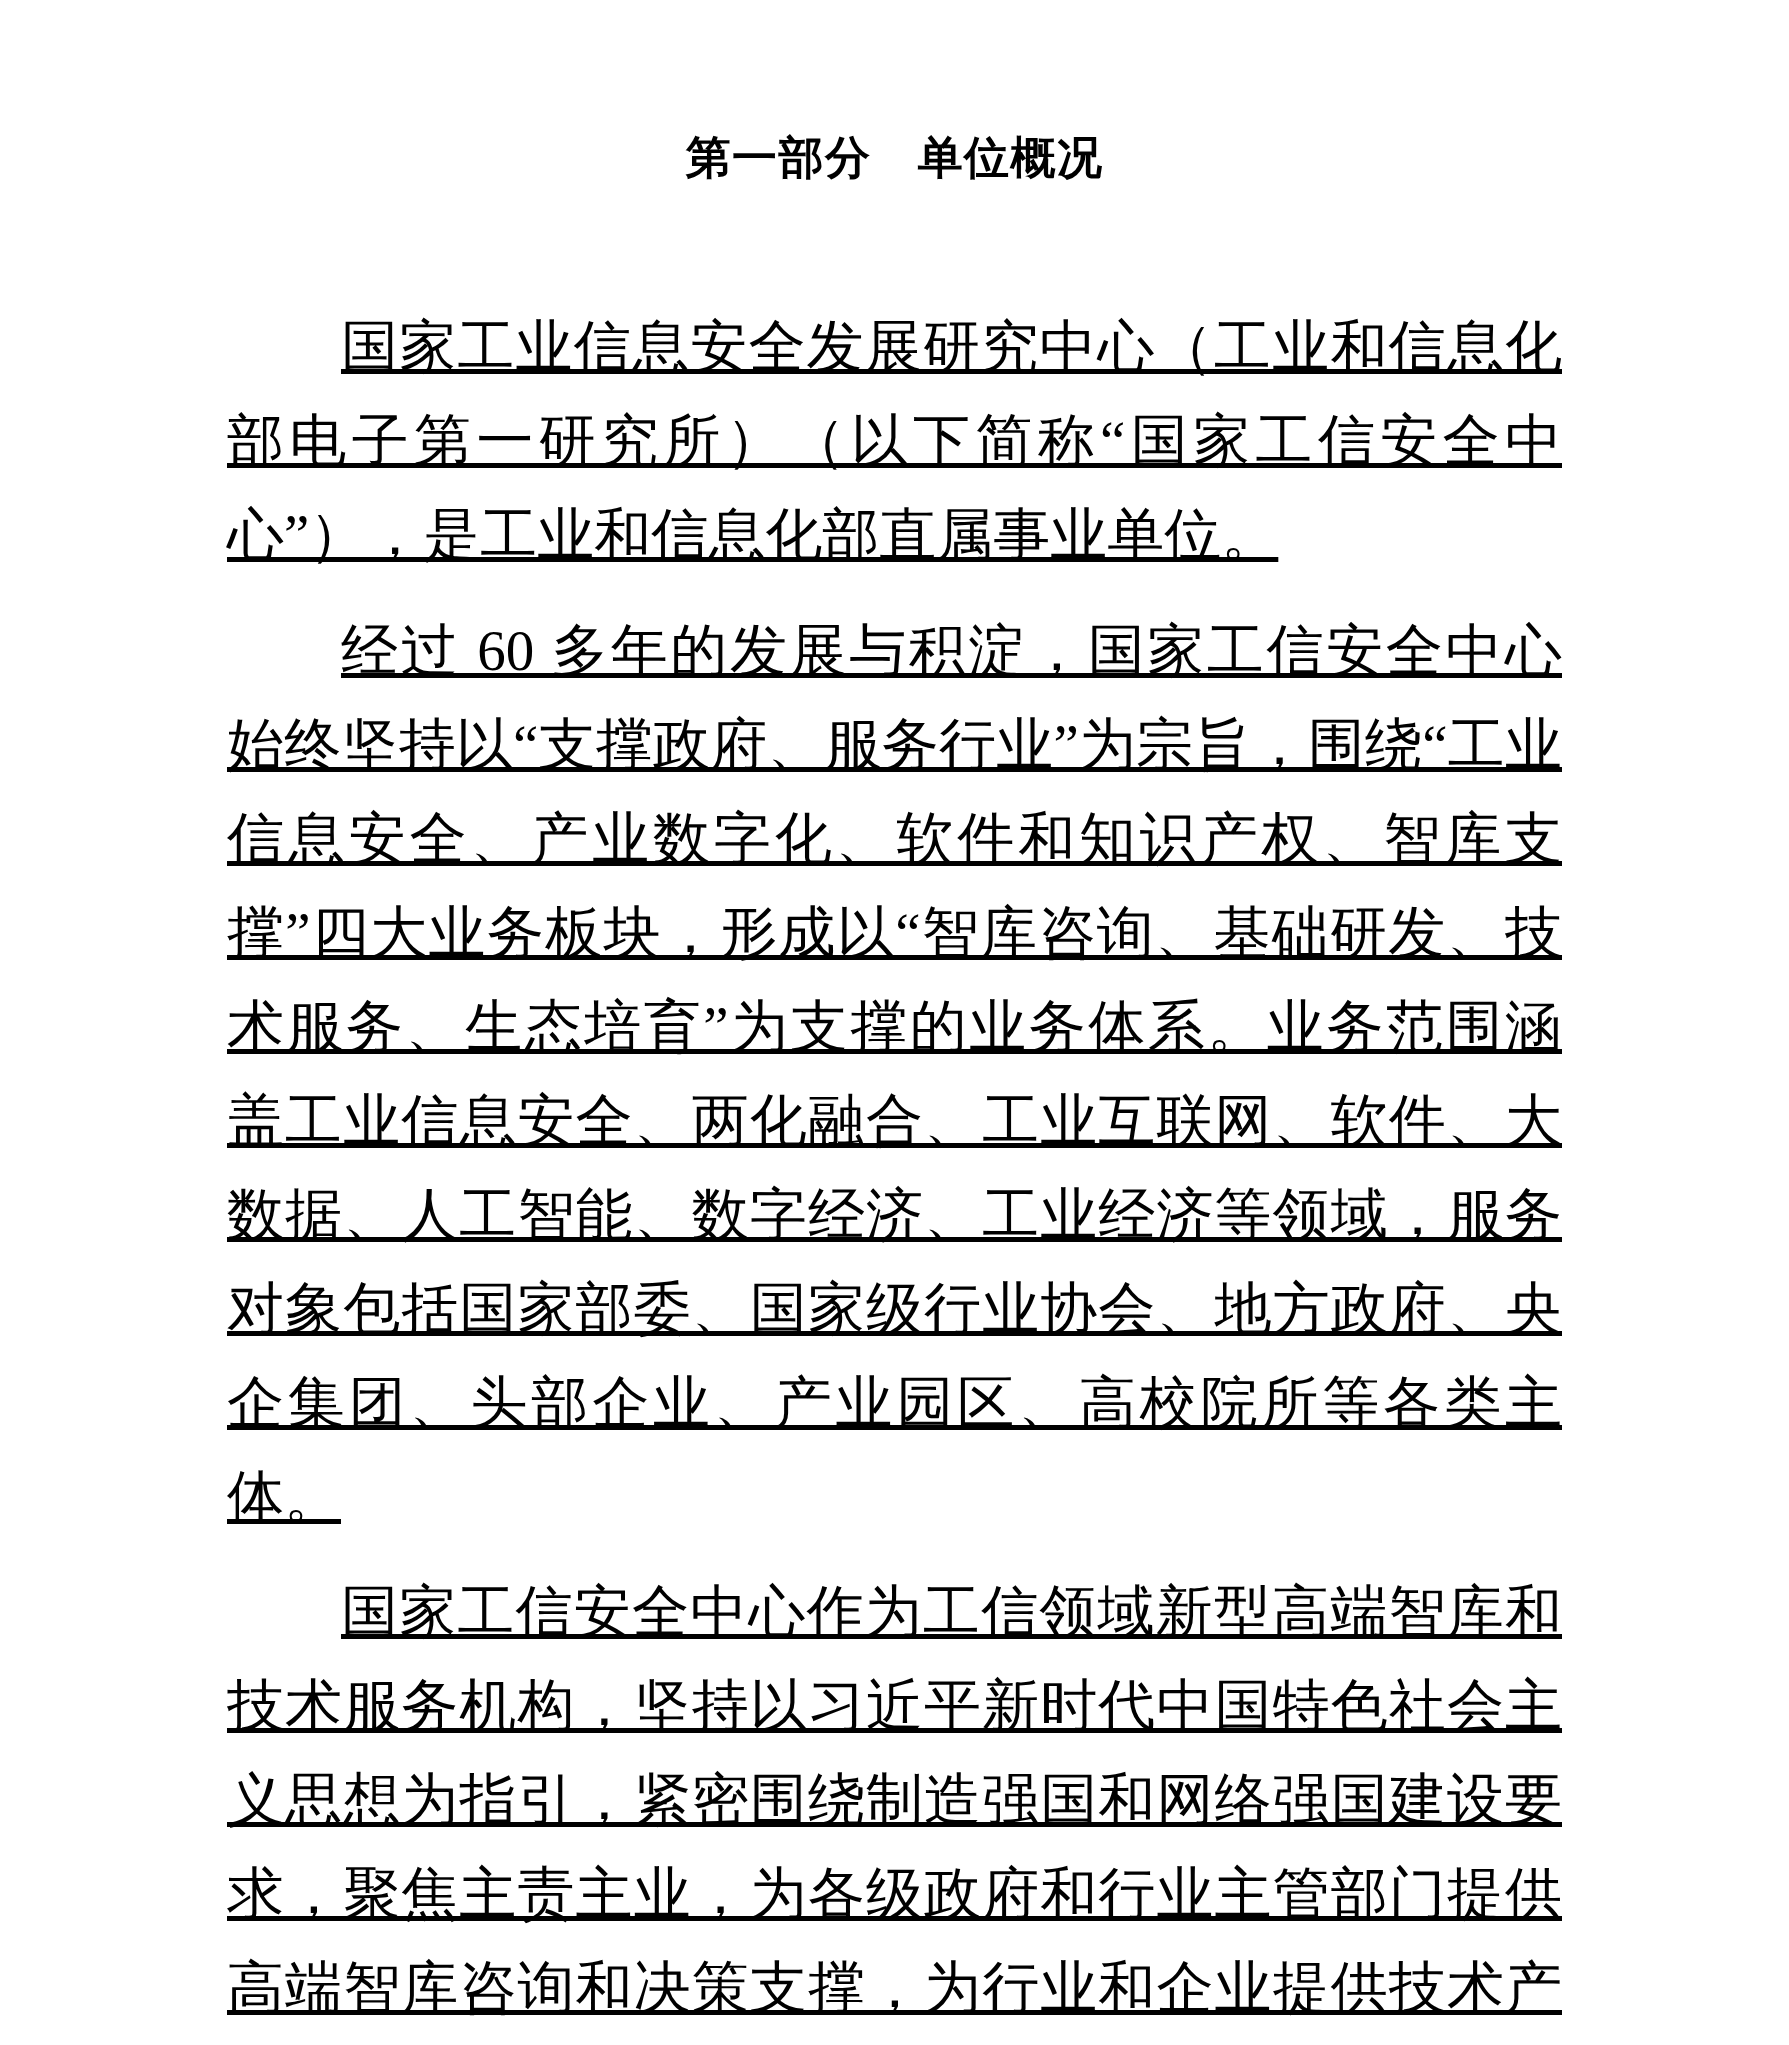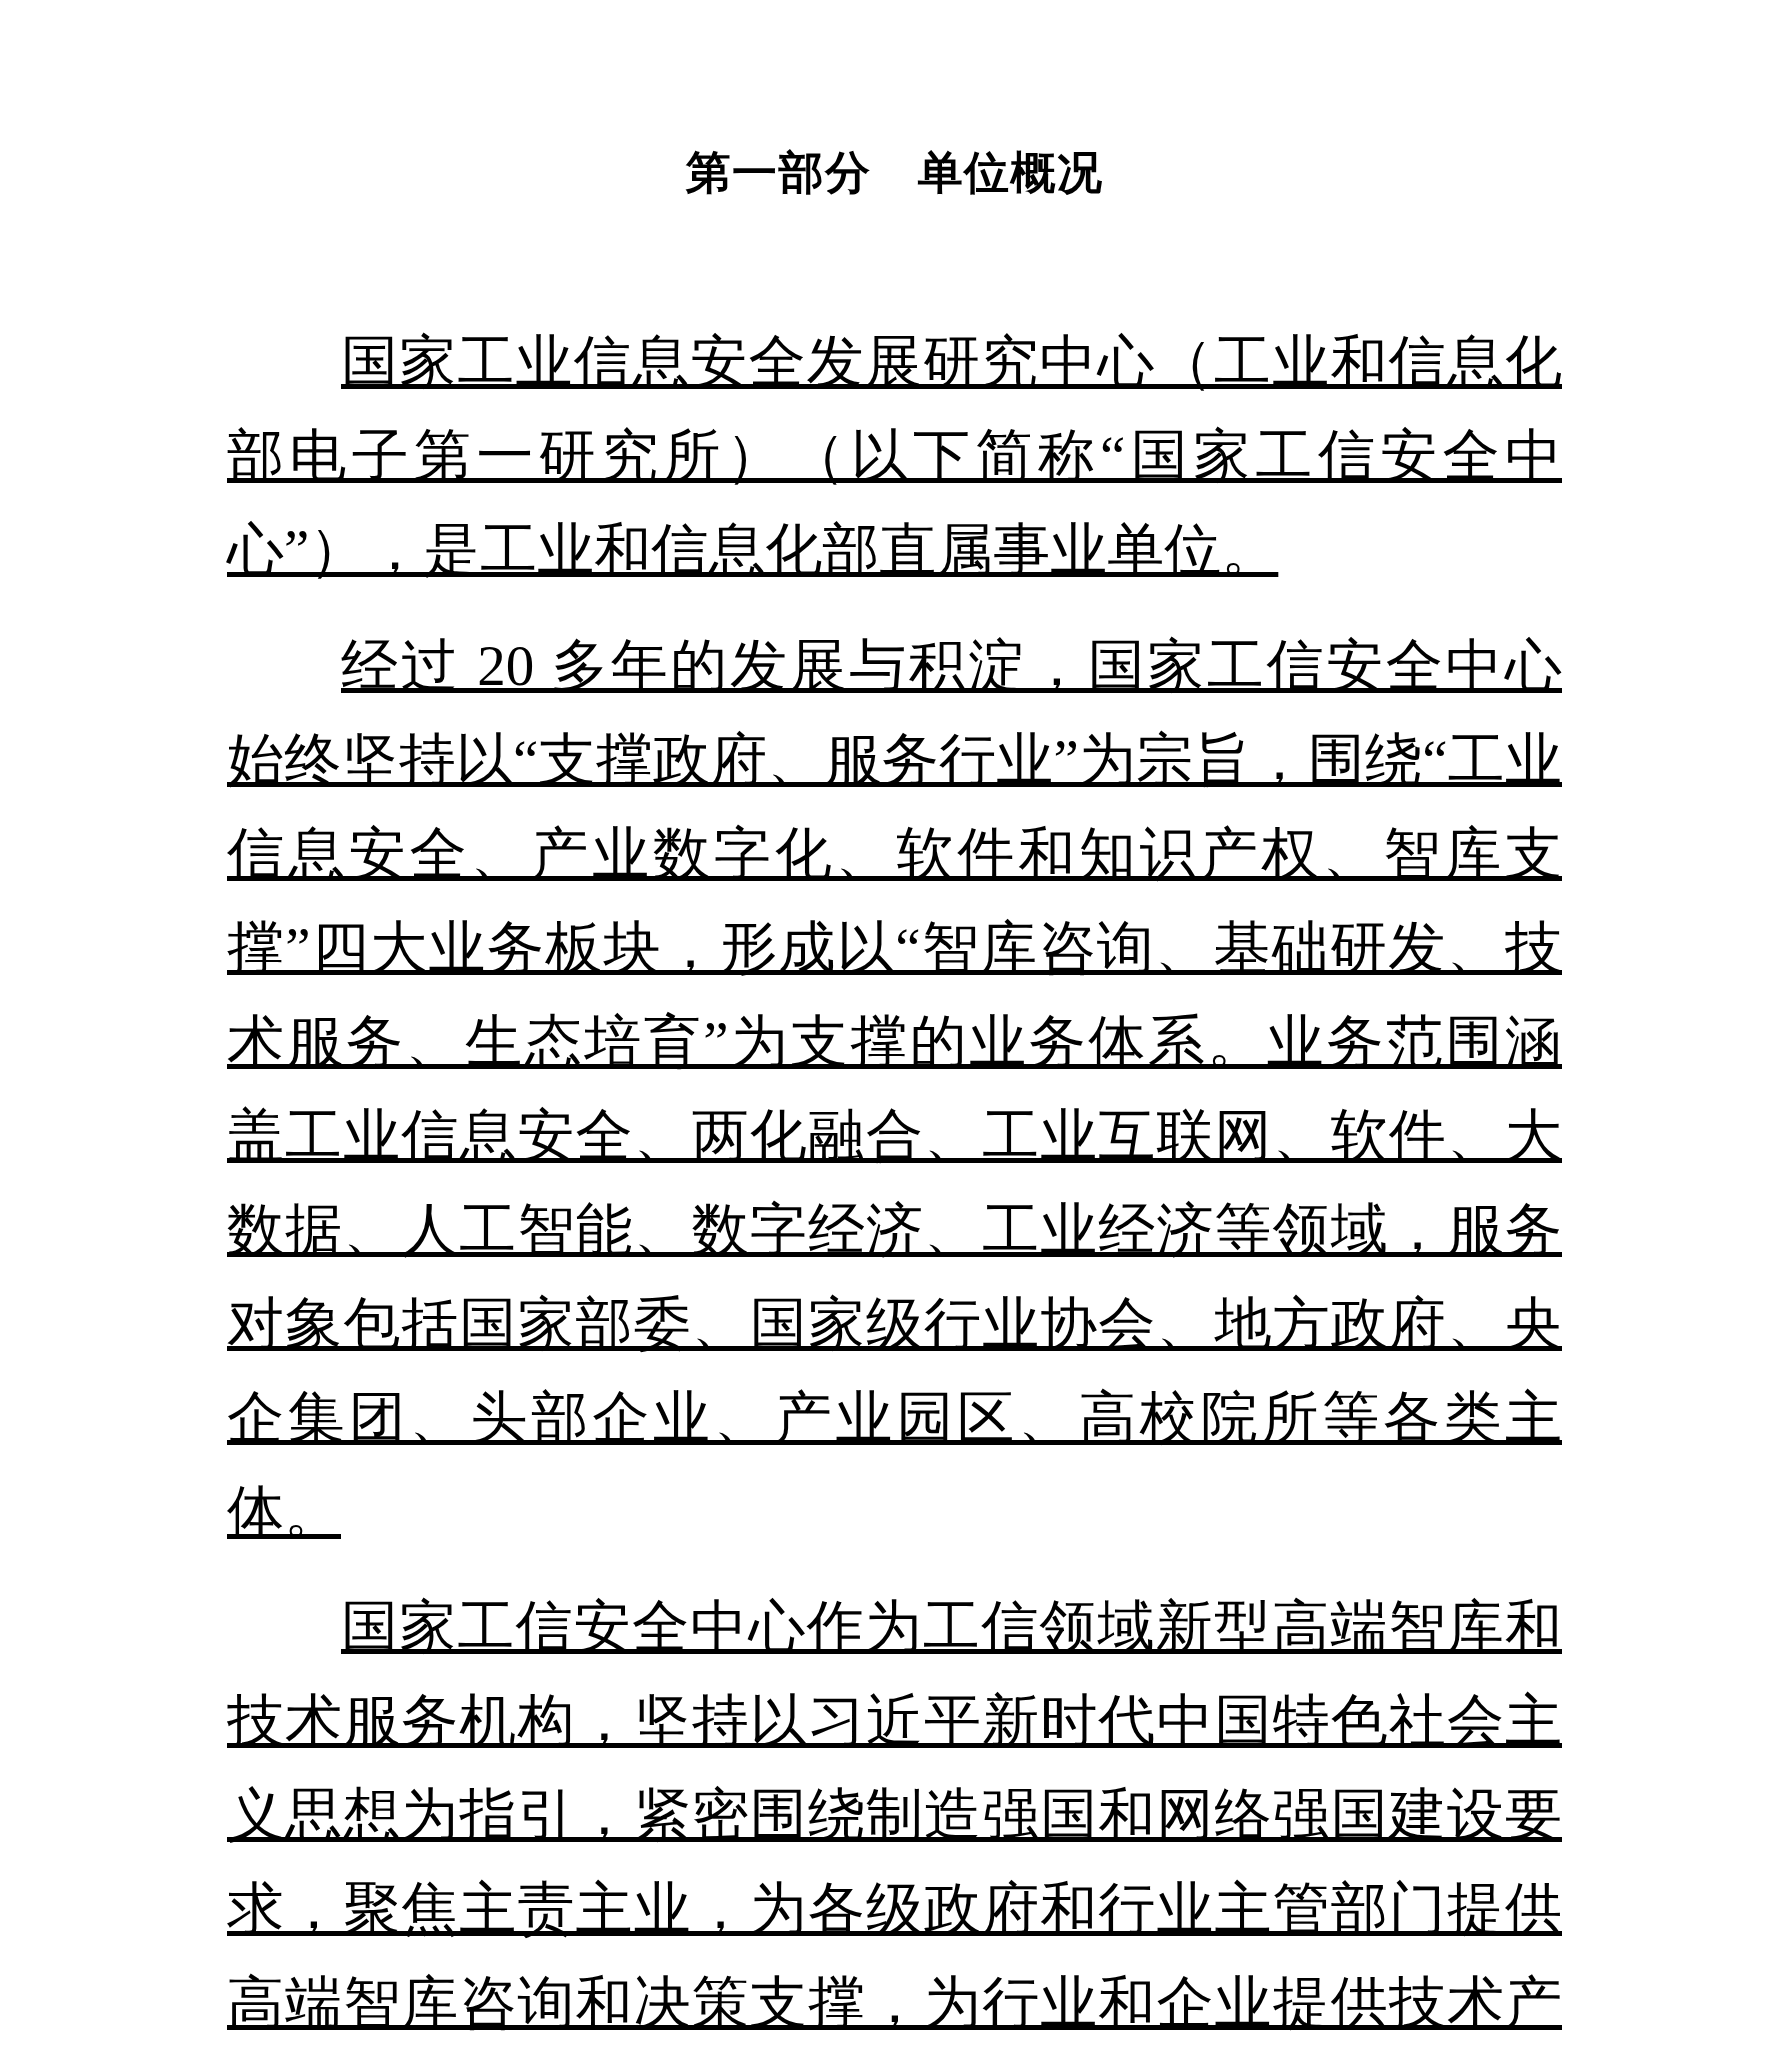--- a/index.html
+++ b/index.html
@@ -12,21 +12,21 @@
     width: 1789px;
     height: 2046px;
     background: #ffffff;
     box-sizing: border-box;
     padding: 130px 227px 0 227px;
     color: #000000;
     font-family: "Liberation Serif", serif;
     overflow: hidden;
   }
   .doc-title {
-    margin: 16px 0 115px 0;
+    margin: 1px 0 115px 0;
     text-align: center;
     font-family: "Liberation Sans", sans-serif;
     font-size: 45px;
     font-weight: 700;
     line-height: 1.2;
     letter-spacing: 1.4px;
     white-space: pre;
   }
   .doc-body {
     width: 1335px;
@@ -43,17 +43,17 @@
     text-decoration: underline;
   }
 </style>
 </head>
 <body>
 
 <div class="page">
   <h1 class="doc-title">第一部分　单位概况</h1>
   <div class="doc-body">
     <p class="para">国家工业信息安全发展研究中心（工业和信息化部电子第一研究所）（以下简称“国家工信安全中心”），是工业和信息化部直属事业单位。</p>
-    <p class="para">经过 20 多年的发展与积淀，国家工信安全中心始终坚持以“支撑政府、服务行业”为宗旨，围绕“工业信息安全、产业数字化、软件和知识产权、智库支撑”四大业务板块，形成以“智库咨询、基础研发、技术服务、生态培育”为支撑的业务体系。业务范围涵盖工业信息安全、两化融合、工业互联网、软件、大数据、人工智能、数字经济、工业经济等领域，服务对象包括国家部委、国家级行业协会、地方政府、央企集团、头部企业、产业园区、高校院所等各类主体。</p>
+    <p class="para">经过 60 多年的发展与积淀，国家工信安全中心始终坚持以“支撑政府、服务行业”为宗旨，围绕“工业信息安全、产业数字化、软件和知识产权、智库支撑”四大业务板块，形成以“智库咨询、基础研发、技术服务、生态培育”为支撑的业务体系。业务范围涵盖工业信息安全、两化融合、工业互联网、软件、大数据、人工智能、数字经济、工业经济等领域，服务对象包括国家部委、国家级行业协会、地方政府、央企集团、头部企业、产业园区、高校院所等各类主体。</p>
     <p class="para">国家工信安全中心作为工信领域新型高端智库和技术服务机构，坚持以习近平新时代中国特色社会主义思想为指引，紧密围绕制造强国和网络强国建设要求，聚焦主责主业，为各级政府和行业主管部门提供高端智库咨询和决策支撑，为行业和企业提供技术产品、国家工信安全中心。</p>
   </div>
 </div>
 
 
 </body></html>

